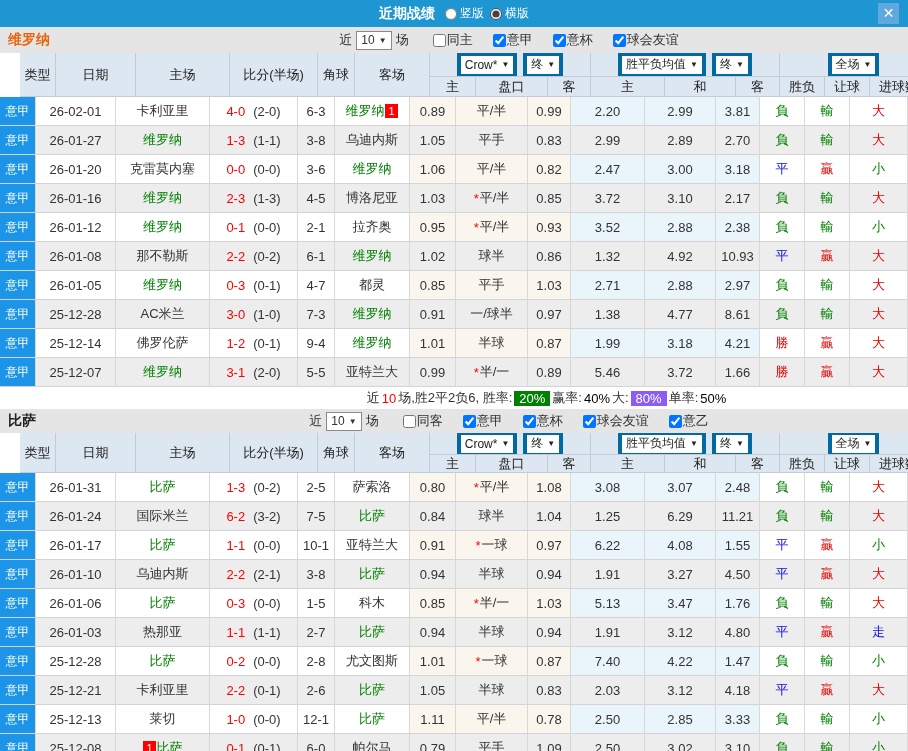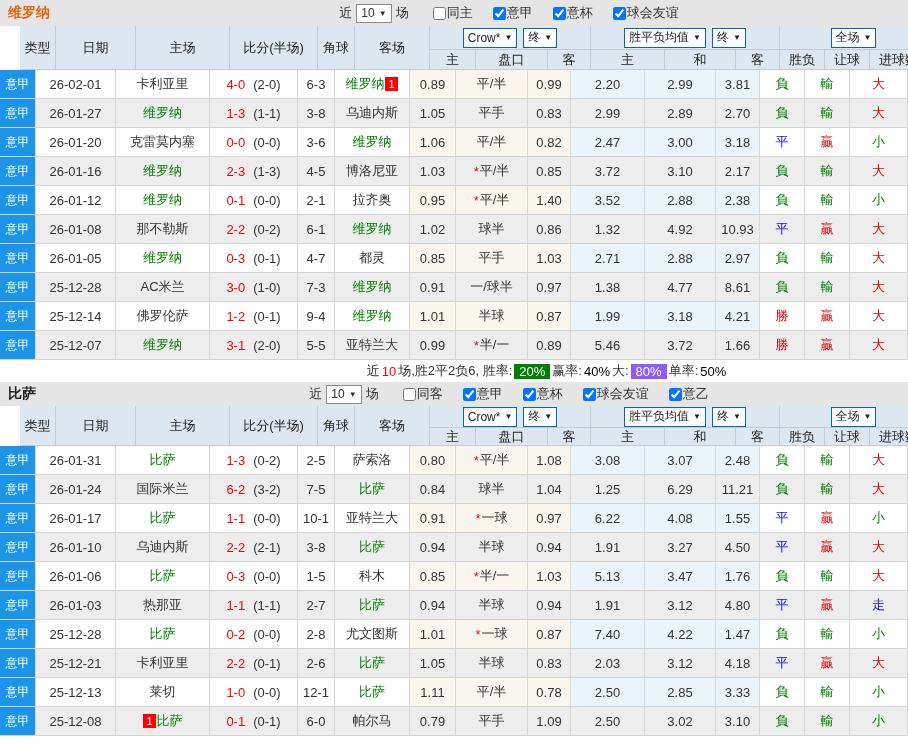--- a/index.html
+++ b/index.html
@@ -38,21 +38,21 @@
   .thead.t2{grid-template-rows:22px 18px;}
   .th{background:#dde7f1;border-right:1px solid #c3ccd6;border-bottom:1px solid #c3ccd6;
       display:flex;align-items:center;justify-content:center;font-size:13px;color:#222;
       box-sizing:border-box;white-space:nowrap;overflow:hidden;}
   .p1{grid-column:1;grid-row:1/3}.p2{grid-column:2;grid-row:1/3}.p3{grid-column:3;grid-row:1/3}
   .p4{grid-column:4;grid-row:1/3}.p5{grid-column:5;grid-row:1/3}.p6{grid-column:6;grid-row:1/3}
   .pg1{grid-column:7/10;grid-row:1}.pg2{grid-column:10/13;grid-row:1}.pg3{grid-column:13/16;grid-row:1}
   .ps1{grid-column:7;grid-row:2}.ps2{grid-column:8;grid-row:2}.ps3{grid-column:9;grid-row:2}
   .ps4{grid-column:10;grid-row:2}.ps5{grid-column:11;grid-row:2}.ps6{grid-column:12;grid-row:2}
   .ps7{grid-column:13;grid-row:2}.ps8{grid-column:14;grid-row:2}.ps9{grid-column:15;grid-row:2}
-  .hsel{border:1px solid #0369a1;background:#fff;font-size:12px;height:18px;display:inline-flex;
+  .hsel{border:4px solid #0369a1;background:#fff;font-size:12px;height:18px;display:inline-flex;
         align-items:center;padding:0 4px;margin:0 3px;cursor:pointer;white-space:nowrap;}
   .hsel .arr{font-size:8px;margin-left:4px;}
 
   
   .row{height:29px;}
   .cell{display:flex;align-items:center;justify-content:center;font-size:13px;
         border-right:1px solid #d8d8d8;border-bottom:1px solid #d4d4d4;box-sizing:border-box;
         white-space:nowrap;overflow:hidden;background:#fff;}
   .row.alt .cell{background:#ededed;}
   .c-league{background:#1c95e8 !important;color:#fff;font-size:12px;}
@@ -77,20 +77,34 @@
   .blue{color:#000000;}
   .pct{color:#fff;padding:0 5px;margin:0 2px;}
   .bg-g{background:#008000;}
   .bg-r{background:#8b5cf6;}
 </style>
 </head>
 <body>
 
 <div class="window">
 
+  <div class="topbar">
+    <span class="title">近期战绩</span>
+    <span class="radio-group">
+      <label>
+        <input type="radio" name="layout" style="">
+        <span>竖版</span>
+      </label>
+      <label>
+        <input type="radio" name="layout" checked="" style="">
+        <span>横版</span>
+      </label>
+    </span>
+    <span class="close-btn">✕</span>
+  </div>
 
   <div class="band">
     <span class="team-name orange">维罗纳</span>
     <span class="filters">
       <span>近</span>
       <span class="mini-select">
         <span>10</span>
         <span class="arr">▼</span>
       </span>
       <span>场</span>
@@ -266,21 +280,21 @@
         <div class="cell">
           <span class="ft">0-1</span>
           <span class="ht">(0-0)</span>
         </div>
         <div class="cell">2-1</div>
         <div class="cell">
           <span>拉齐奥</span>
         </div>
         <div class="cell t-odds">0.95</div>
         <div class="cell t-odds"><span class="star">*</span>平/半</div>
-        <div class="cell t-odds">1.40</div>
+        <div class="cell t-odds">0.93</div>
         <div class="cell t-avg">3.52</div>
         <div class="cell t-avg">2.88</div>
         <div class="cell t-avg">2.38</div>
         <div class="cell k-g">負</div>
         <div class="cell k-g">輸</div>
         <div class="cell k-g">小</div>
       </div>
       <div class="row grid alt">
         <div class="cell c-league">意甲</div>
         <div class="cell">26-01-08</div>

